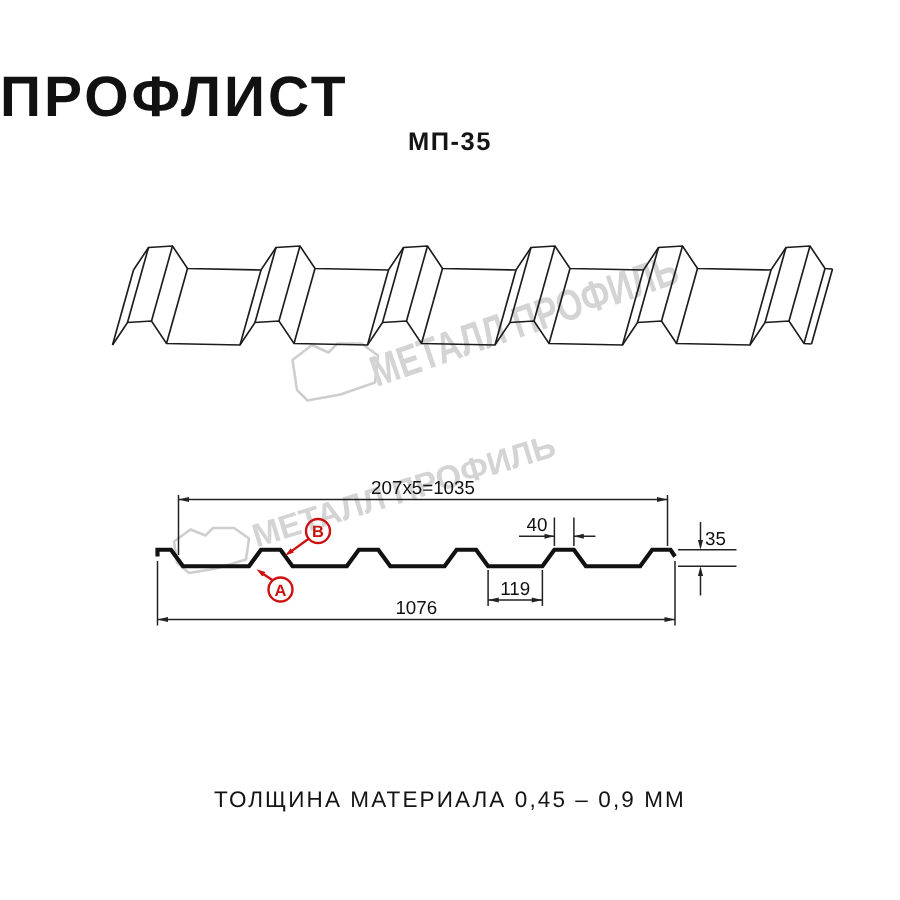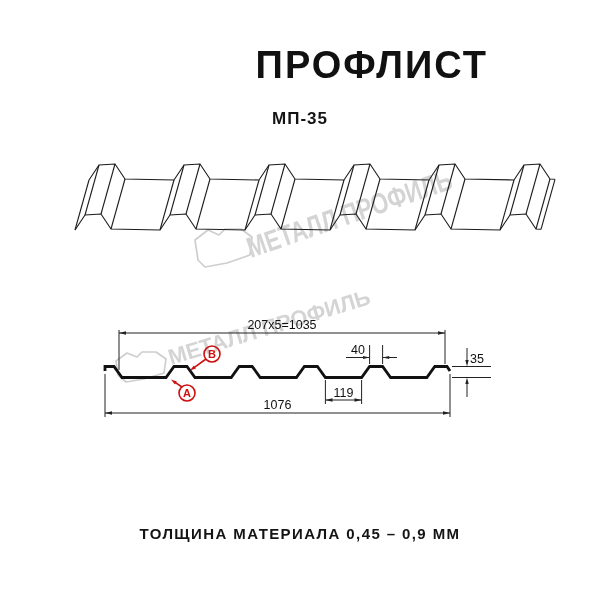--- a/index.html
+++ b/index.html
@@ -1,32 +1,32 @@
 <!DOCTYPE html>
 <html><head>
 <meta charset="utf-8">
 <style>
   html,body{margin:0;padding:0;background:#ffffff;}
   .page{
     position:relative;width:600px;height:600px;background:#ffffff;overflow:hidden;
     font-family:"Liberation Sans", sans-serif;color:#111;
   }
   .title{
-    position:absolute;top:44px;left:0;width:488px;text-align:right;
+    position:absolute;top:44px;left:0;width:488px;text-align:left;
     font-size:38px;font-weight:800;letter-spacing:2px;color:#111;margin:0;
   }
   .subtitle{
-    position:absolute;top:109px;left:0;width:600px;text-align:center;
+    position:absolute;top:85px;left:0;width:600px;text-align:center;
     font-size:17px;font-weight:600;letter-spacing:1px;color:#141414;
   }
   .drawing3d{position:absolute;left:55px;top:140px;width:510px;height:140px;}
   .sectionWrap{position:absolute;left:79px;top:295px;width:470px;height:145px;}
   .footerText{
     position:absolute;top:525px;left:0;width:600px;text-align:center;
-    font-size:15px;font-weight:700;letter-spacing:1.4px;color:#141414;
+    font-size:15px;font-weight:400;letter-spacing:1.4px;color:#141414;
   }
   svg{display:block;overflow:visible;}
   .thin{stroke:#1c1c1c;stroke-width:1.1;fill:none;}
   .dim{stroke:#222;stroke-width:1;fill:none;}
   .dimtxt{font-family:"Liberation Sans",sans-serif;font-size:12.5px;fill:#111;}
   .profile{stroke:#111;stroke-width:2.8;fill:none;stroke-linejoin:miter;}
   .red{stroke:#cc1111;stroke-width:1.6;fill:none;}
   .redfill{fill:#cc1111;stroke:none;}
   .redtxt{font-family:"Liberation Sans",sans-serif;font-size:11px;font-weight:700;fill:#cc1111;}
   .wm{fill:#d4d4d4;font-family:"Liberation Sans",sans-serif;font-weight:700;}

